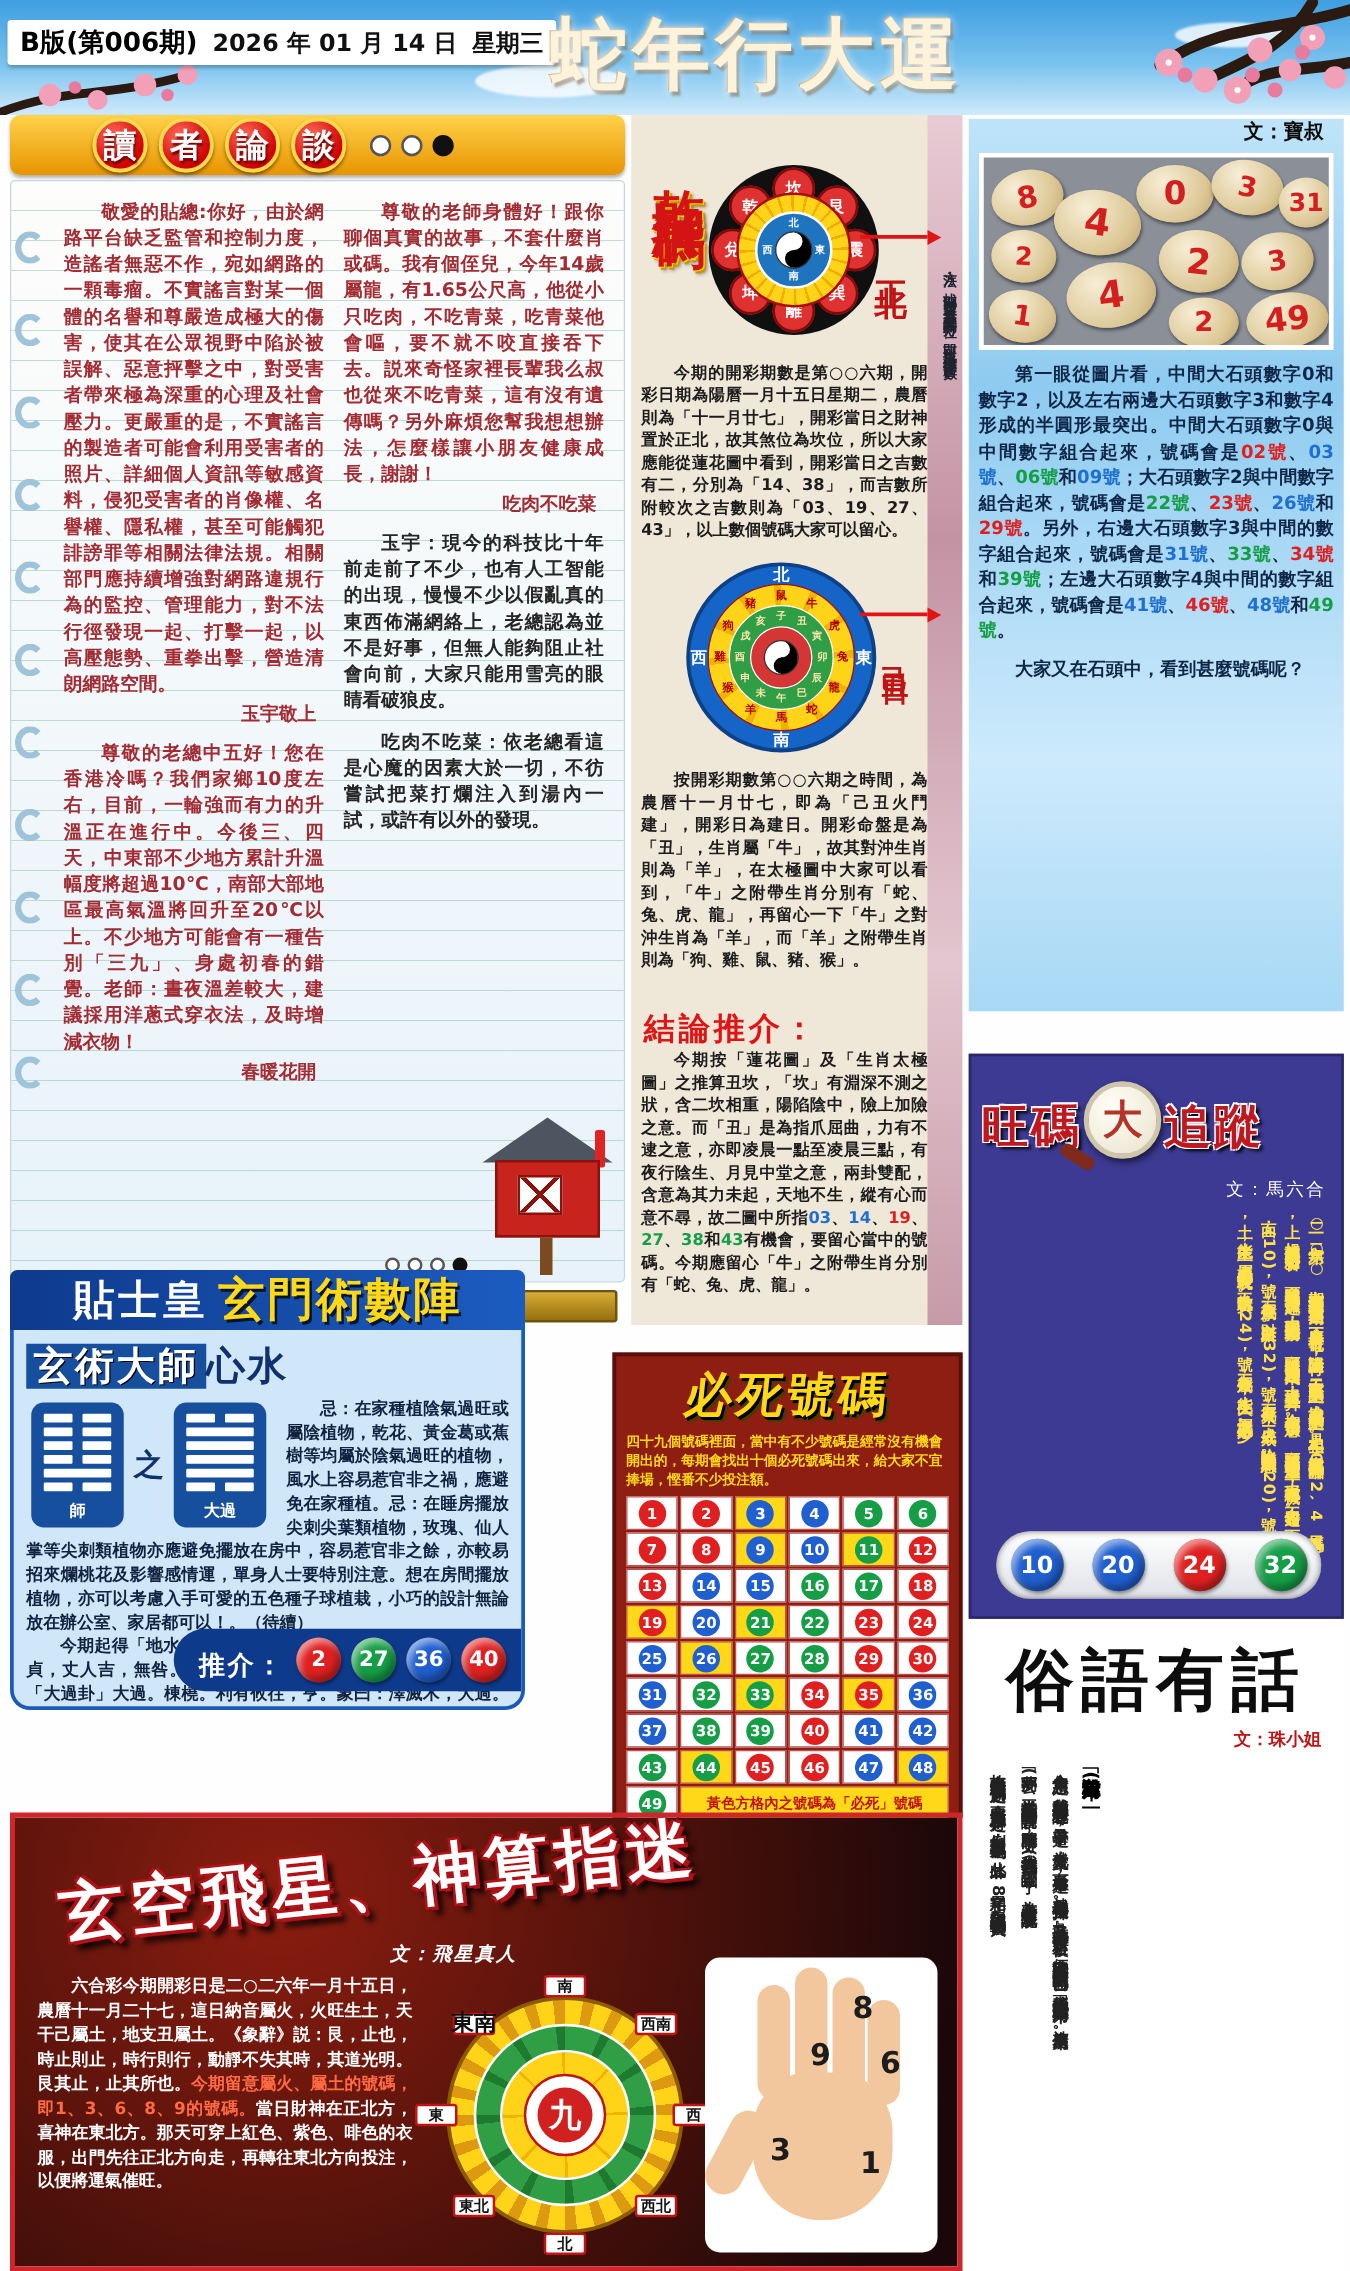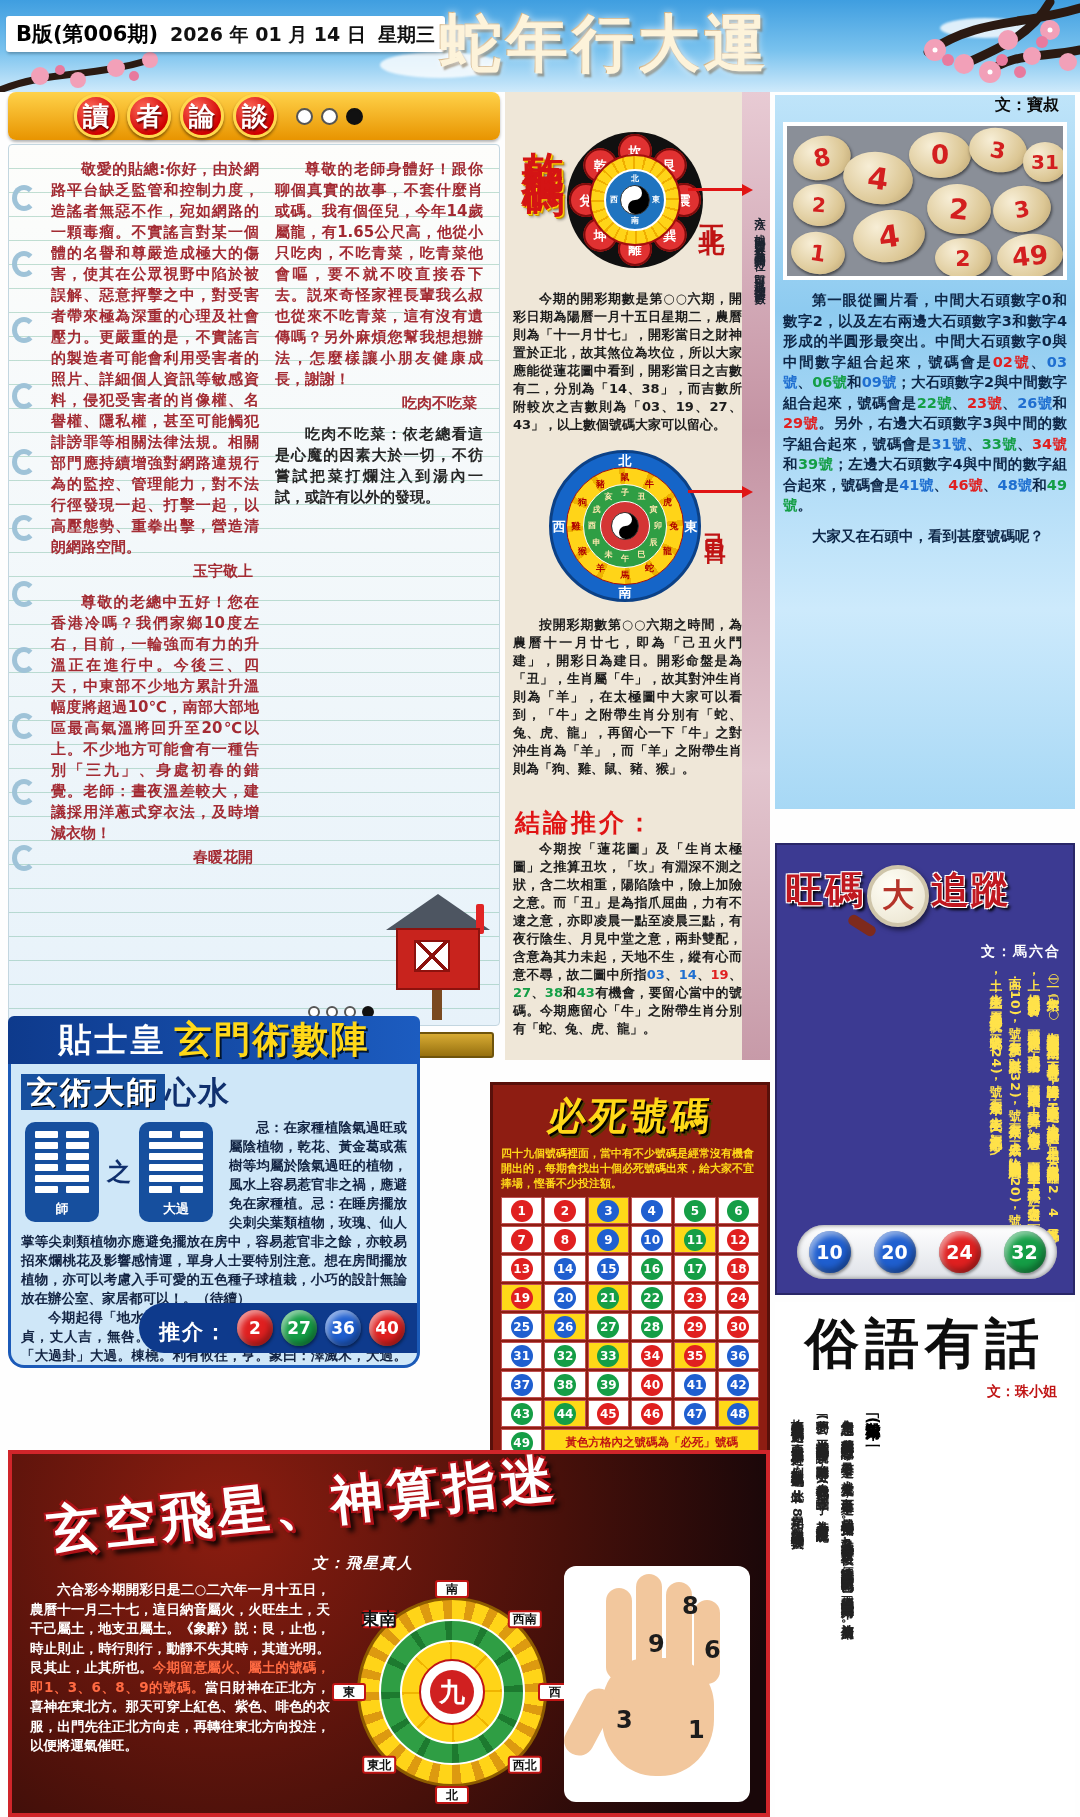--- a/index.html
+++ b/index.html
@@ -106,30 +106,30 @@
   .st-photo{position:relative;margin:6px auto 0;width:284px;height:158px;background:#8a8f98;border:4px solid #fff;overflow:hidden}
   .stone{position:absolute;border-radius:50%;display:flex;align-items:center;justify-content:center;
     background:radial-gradient(circle at 35% 30%,#f7eed6,#dcc795 65%,#b9a06d);color:#d31f1f;font-weight:900;
     box-shadow:1px 2px 3px rgba(0,0,0,.5)}
   .st-para{margin:10px 8px 0;font-size:14.5px;line-height:20.5px;font-weight:600;color:#0e2748;text-align:justify;text-indent:2em}
   .seg-red{color:#e02020}.seg-blue{color:#1f6fd0}.seg-green{color:#149e46}.seg-hl{color:#ff6a42;font-weight:800}
 
   
   .wm{position:absolute;left:775px;top:843px;width:300px;height:452px;background:#3c3a92;
     border:2px solid #292768;overflow:hidden}
-  .wm-titlerow{display:flex;align-items:flex-start;gap:2px;padding:20px 6px 0 8px}
+  .wm-titlerow{display:flex;align-items:flex-end;gap:2px;padding:20px 6px 0 8px}
   .wm-word{font-size:38px;font-weight:900;color:#c01820;letter-spacing:2px;white-space:nowrap;
     text-shadow:1px 1px 0 #fff,-1px -1px 0 #fff,1px -1px 0 #fff,-1px 1px 0 #fff,3px 3px 3px #000}
   .magnifier{flex:0 0 auto;width:62px;height:62px;border-radius:50%;position:relative;
     background:radial-gradient(circle at 35% 30%,#fffef6,#e9e2cc);border:4px solid #cfc5aa;
     box-shadow:2px 3px 5px rgba(0,0,0,.55);display:flex;align-items:center;justify-content:center;
     color:#b5342a;font-size:32px;font-weight:900}
   .magnifier::after{content:'';position:absolute;left:-24px;bottom:-8px;width:30px;height:11px;background:#7e2a1c;
     border-radius:5px;transform:rotate(32deg)}
-  .wm-byline{position:absolute;right:12px;top:98px;color:#fff;font-size:14px;font-weight:700;letter-spacing:2px}
+  .wm-byline{position:absolute;right:12px;top:98px;color:#fff;font-size:14px;font-weight:400;letter-spacing:2px}
   .wm-body{position:absolute;right:10px;top:124px;height:252px;width:282px;writing-mode:vertical-rl;
     font-size:12.5px;line-height:19px;color:#ffe24a;font-weight:700;letter-spacing:1px;text-align:justify}
   .wm-ballbar{position:absolute;left:20px;bottom:14px;width:260px;height:54px;background:linear-gradient(180deg,#fff,#dfe2e8);
     border-radius:27px;display:flex;align-items:center;justify-content:space-around;box-shadow:inset 0 0 5px #777}
   .ball{border-radius:50%;color:#fff;font-weight:900;display:flex;align-items:center;justify-content:center;
     box-shadow:inset -3px -4px 6px rgba(0,0,0,.35),inset 3px 4px 6px rgba(255,255,255,.55),1px 2px 3px rgba(0,0,0,.4)}
   .ball.red{background:#e02020}.ball.blue{background:#1f5fd0}.ball.green{background:#159e46}
 
   
   .bs{position:absolute;left:490px;top:1082px;width:280px;height:372px;background:#8e1d12;border:3px solid #58100a;padding:6px 8px}
@@ -284,20 +284,21 @@
         </div>
       <div class="rf-col">
         <p class="letter">敬愛的貼總:你好，由於網路平台缺乏監管和控制力度，造謠者無惡不作，宛如網路的一顆毒瘤。不實謠言對某一個體的名譽和尊嚴造成極大的傷害，使其在公眾視野中陷於被誤解、惡意抨擊之中，對受害者帶來極為深重的心理及社會壓力。更嚴重的是，不實謠言的製造者可能會利用受害者的照片、詳細個人資訊等敏感資料，侵犯受害者的肖像權、名譽權、隱私權，甚至可能觸犯誹謗罪等相關法律法規。相關部門應持續增強對網路違規行為的監控、管理能力，對不法行徑發現一起、打擊一起，以高壓態勢、重拳出擊，營造清朗網路空間。</p>
         <p class="sign">玉宇敬上</p>
         <p class="letter">尊敬的老總中五好！您在香港冷嗎？我們家鄉10度左右，目前，一輪強而有力的升溫正在進行中。今後三、四天，中東部不少地方累計升溫幅度將超過10℃，南部大部地區最高氣溫將回升至20℃以上。不少地方可能會有一種告別「三九」、身處初春的錯覺。老師：晝夜溫差較大，建議採用洋蔥式穿衣法，及時增減衣物！</p>
         <p class="sign">春暖花開</p>
       </div>
       <div class="rf-col">
         <p class="letter">尊敬的老師身體好！跟你聊個真實的故事，不套什麼肖或碼。我有個侄兒，今年14歲屬龍，有1.65公尺高，他從小只吃肉，不吃青菜，吃青菜他會嘔，要不就不咬直接吞下去。説來奇怪家裡長輩我么叔也從來不吃青菜，這有沒有遺傳嗎？另外麻煩您幫我想想辦法，怎麼樣讓小朋友健康成長，謝謝！</p>
         <p class="sign">吃肉不吃菜</p>
+        <p class="reply">玉宇：現今的科技比十年前走前了不少，也有人工智能的出現，慢慢不少以假亂真的東西佈滿網絡上，老總認為並不是好事，但無人能夠阻止社會向前，大家只能用雪亮的眼睛看破狼皮。</p>
         <p class="reply">吃肉不吃菜：依老總看這是心魔的因素大於一切，不彷嘗試把菜打爛注入到湯內一試，或許有以外的發現。</p>
       </div>
     </div>
     <div class="mailbox">
       <div class="mb-roof"></div>
       <div class="mb-flag"></div>
       <div class="mb-body"></div>
       <div class="mb-x"></div>
       <div class="mb-pole"></div>
     </div>

